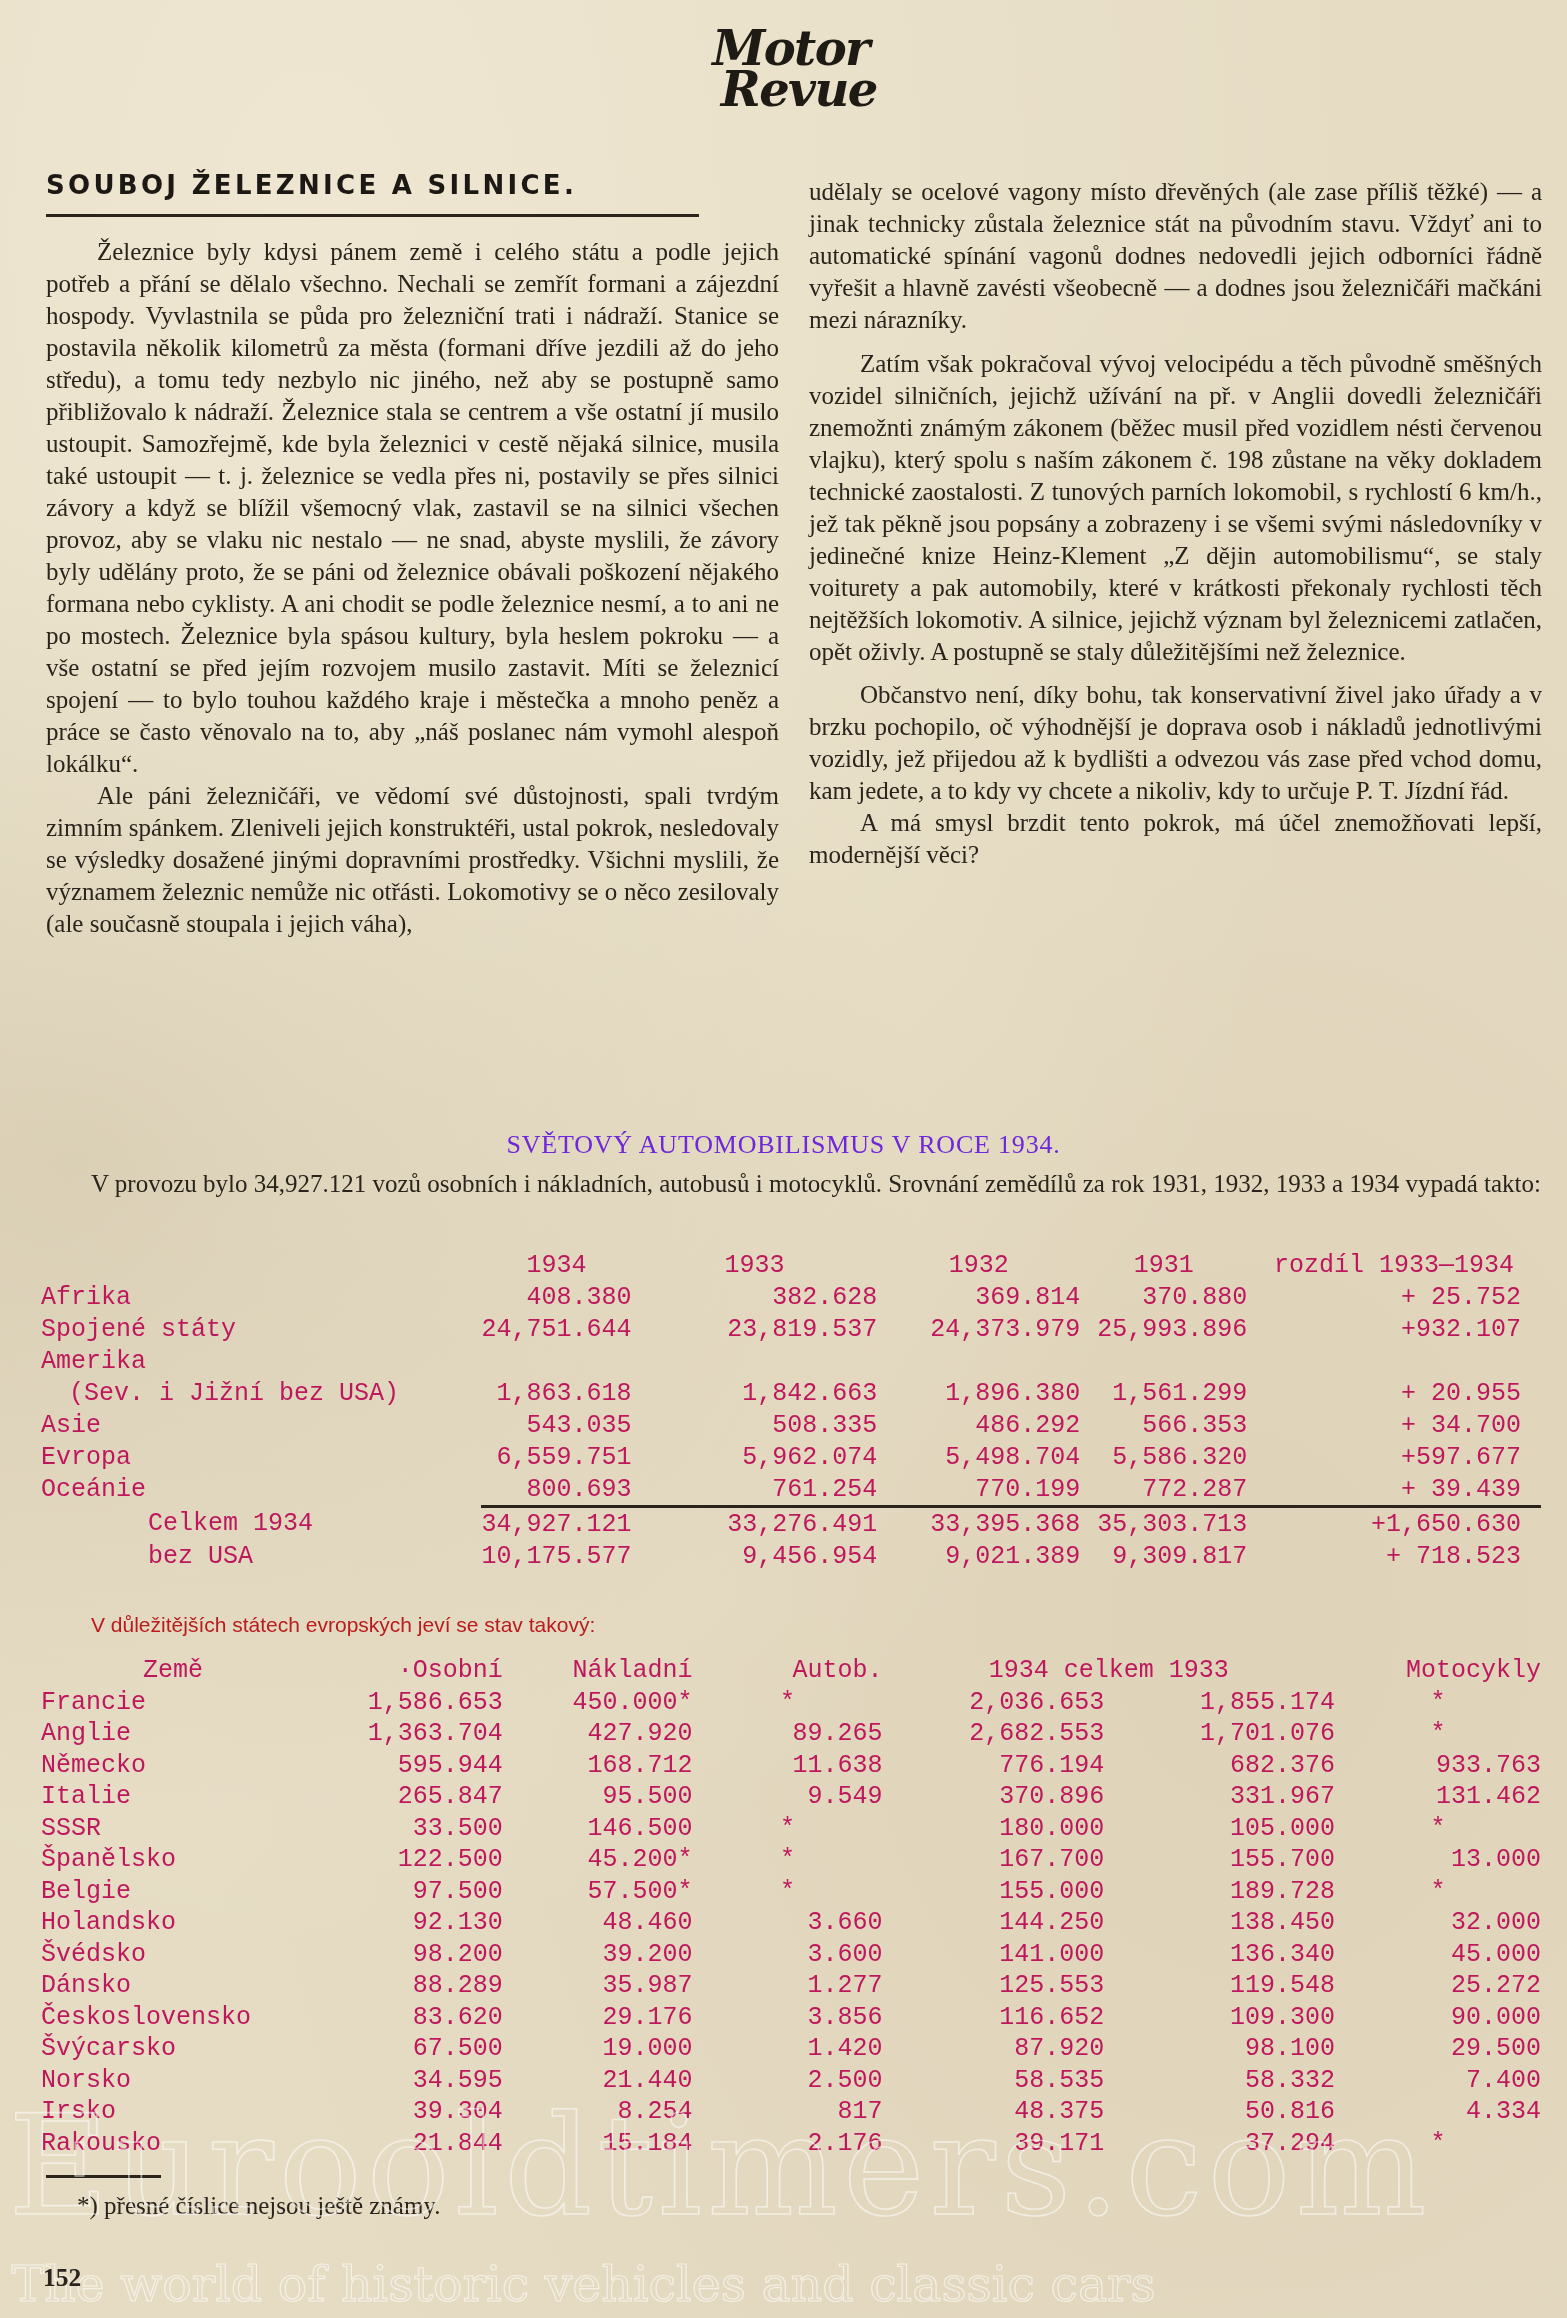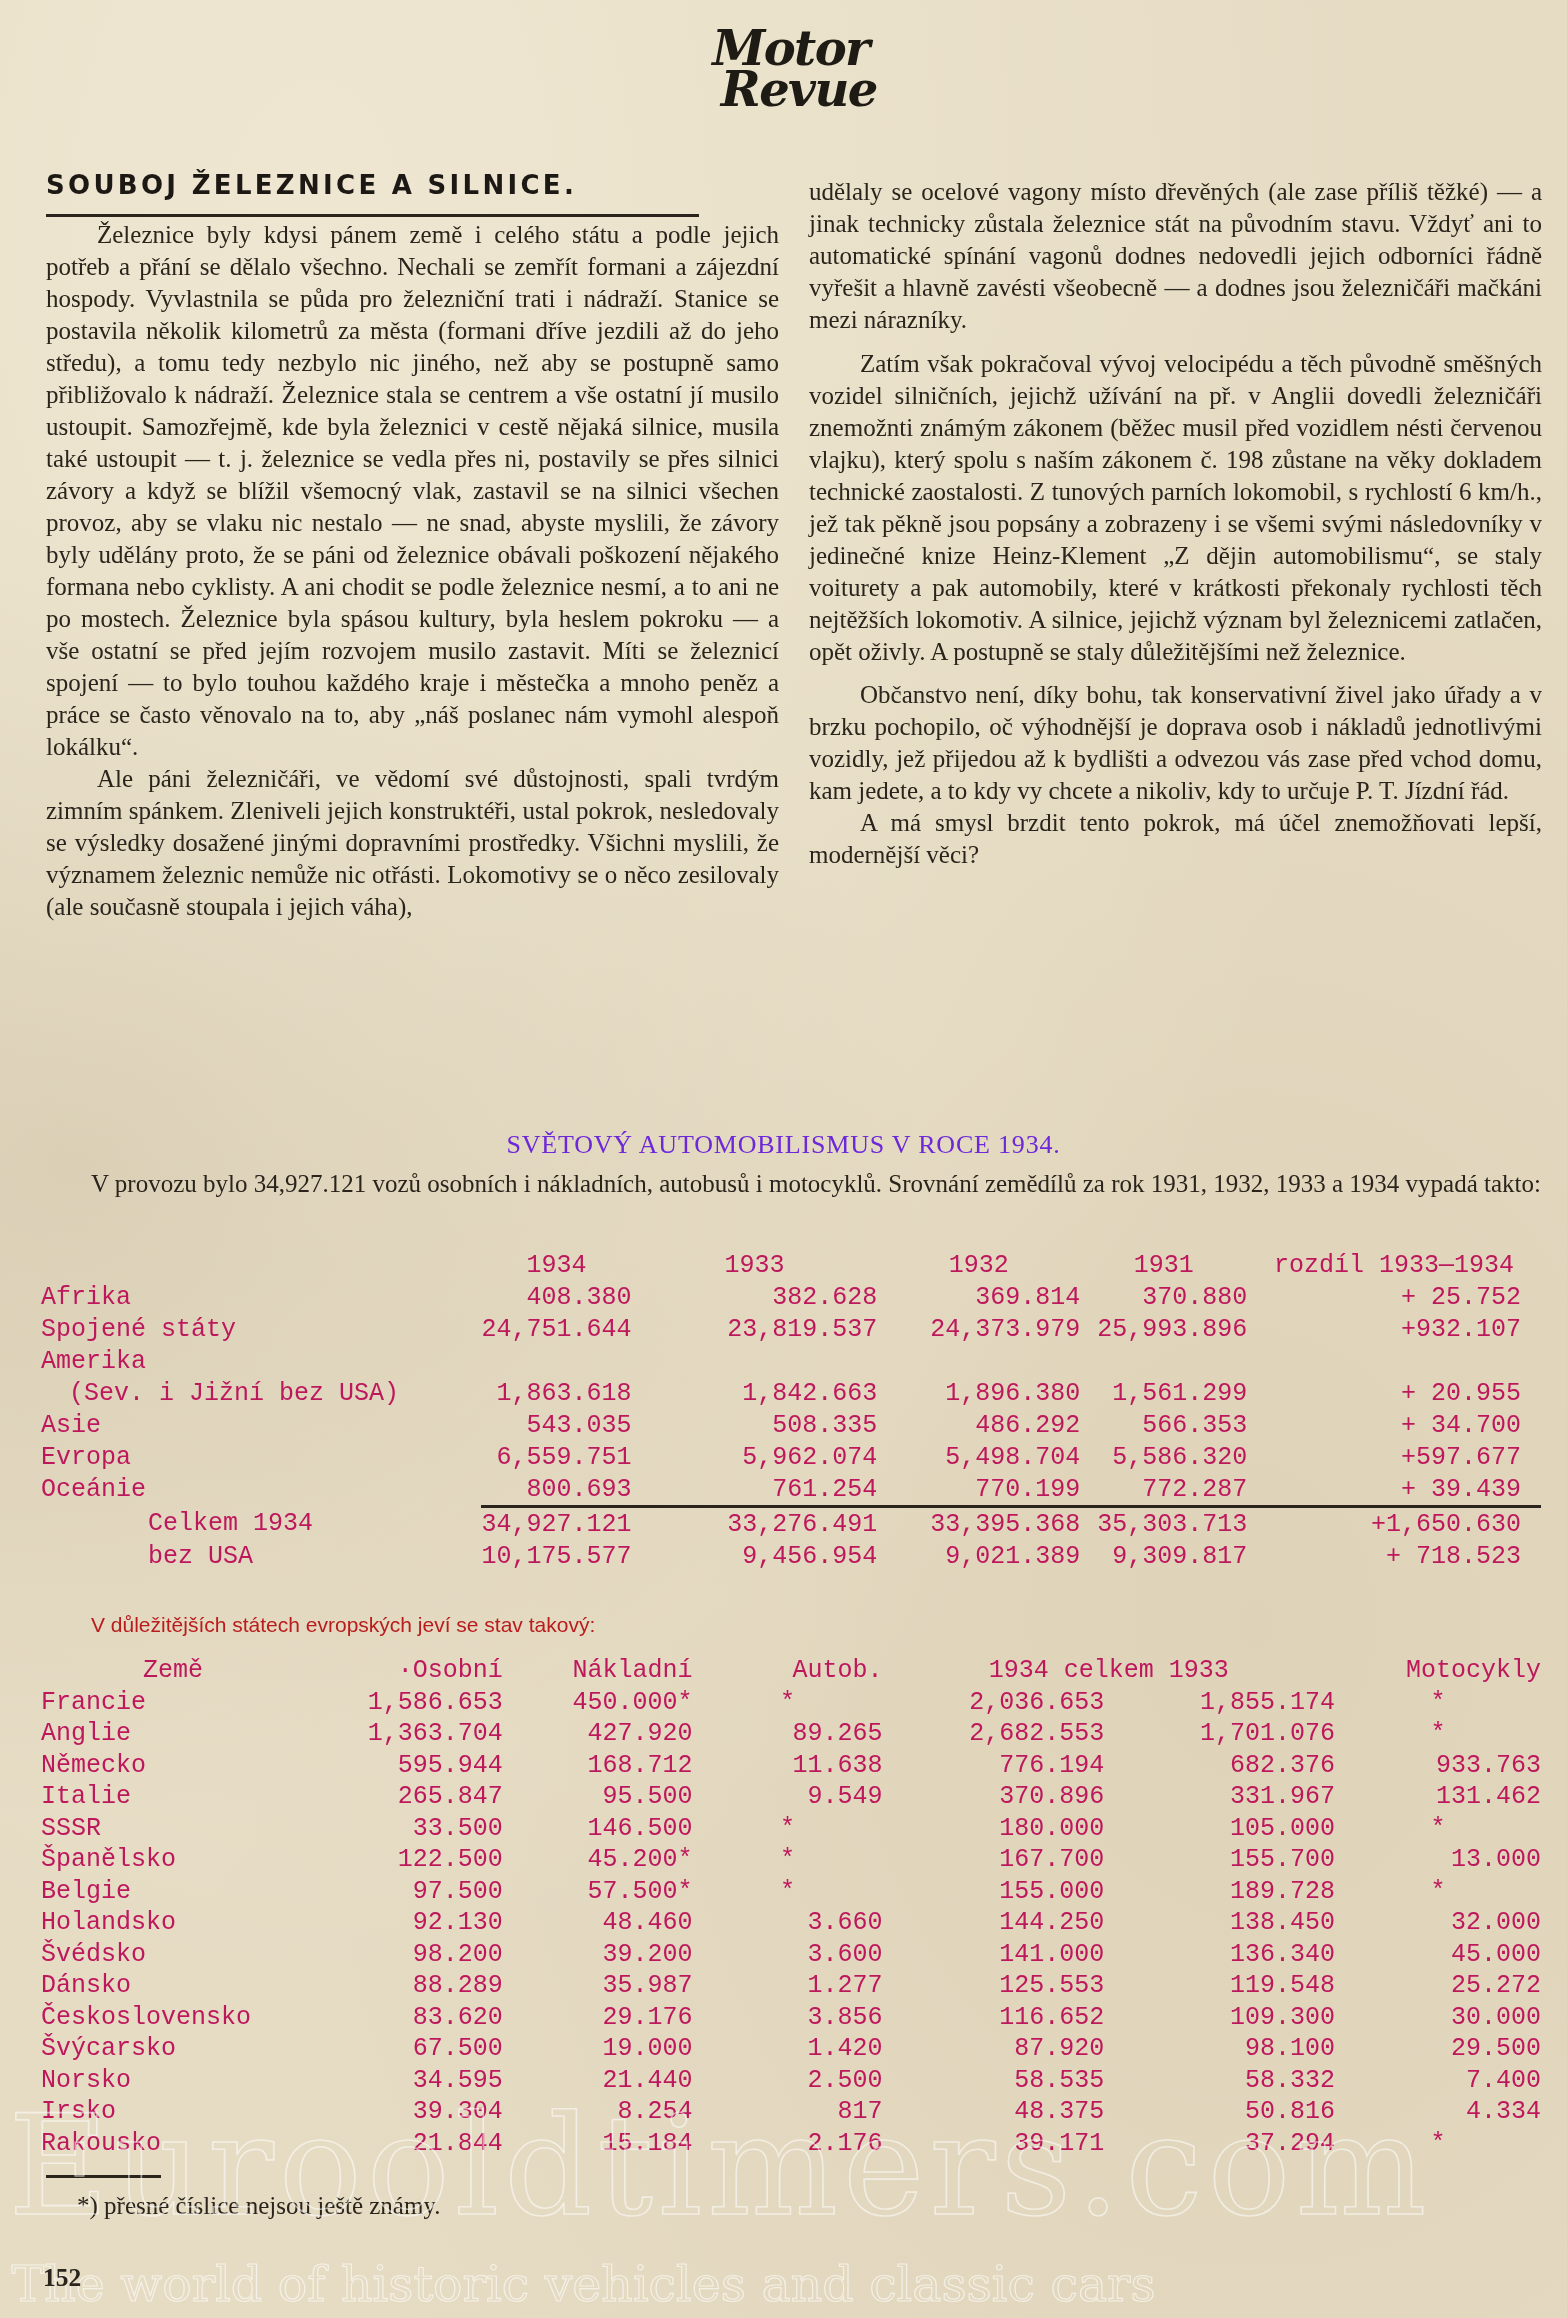--- a/index.html
+++ b/index.html
@@ -39,21 +39,21 @@
       background: #2a241c;
     }
     .col {
       position: absolute; width: 733px;
       font-family: "Liberation Serif", serif; font-size: 25px;
       line-height: 32px; text-align: justify; color: #2a241c;
     }
     .col p { margin: 0; text-indent: 51px; }
     .col p.noindent { text-indent: 0; }
     .col p + p { margin-top: 0; }
-    .col-left { left: 46px; top: 219px; }
+    .col-left { left: 46px; top: 236px; }
     .col-right { left: 809px; top: 176px; width: 733px; }
     .col-right p.gap { margin-top: 11.5px; }
 
     
     .stats-title {
       position: absolute; left: 0; width: 1567px; top: 1130px;
       text-align: center; font-family: "Liberation Serif", serif;
       font-size: 26px; letter-spacing: 0.8px; color: #6d28d9;
     }
     .stats-intro {
@@ -343,21 +343,21 @@
           <td class="c-33">119.548</td>
           <td class="c-moto">25.272</td>
         </tr>
         <tr>
           <td class="c-label">Československo</td>
           <td class="c-os">83.620</td>
           <td class="c-nak">29.176</td>
           <td class="c-aut">3.856</td>
           <td class="c-34">116.652</td>
           <td class="c-33">109.300</td>
-          <td class="c-moto">30.000</td>
+          <td class="c-moto">90.000</td>
         </tr>
         <tr>
           <td class="c-label">Švýcarsko</td>
           <td class="c-os">67.500</td>
           <td class="c-nak">19.000</td>
           <td class="c-aut">1.420</td>
           <td class="c-34">87.920</td>
           <td class="c-33">98.100</td>
           <td class="c-moto">29.500</td>
         </tr>

